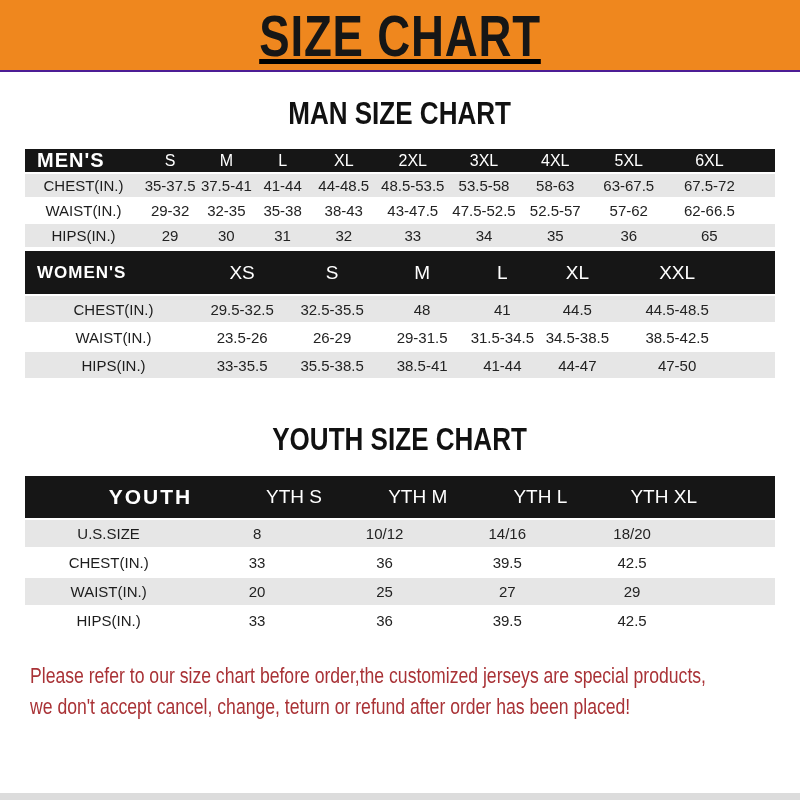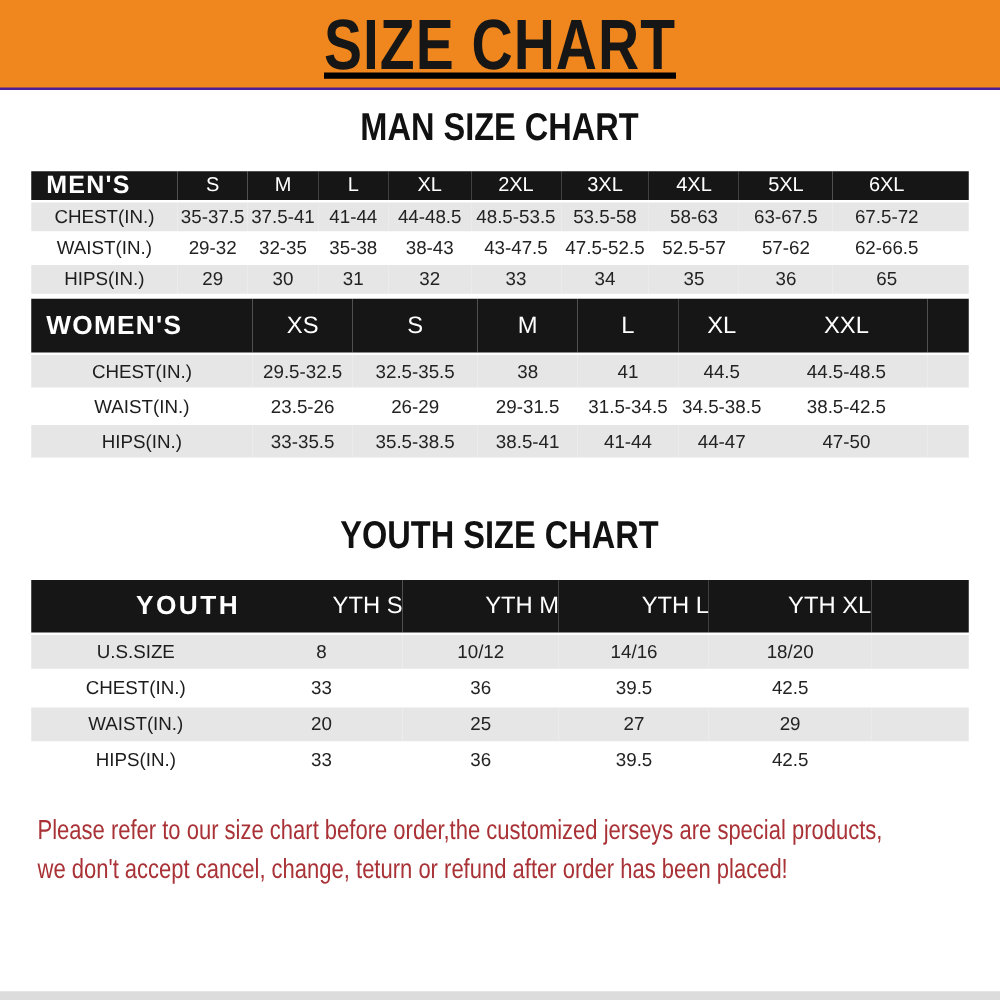--- a/index.html
+++ b/index.html
@@ -18,21 +18,21 @@
     font-size:57px;font-weight:bold;color:var(--bar,#161616);
     transform:scaleX(0.8);letter-spacing:1px;white-space:nowrap;line-height:1;
     padding-top:2px;
   }
   
   .section-title{
     text-align:center;font-size:31px;font-weight:bold;color:#111;
     line-height:36px;white-space:nowrap;
   }
   .section-title > span{display:inline-block;transform:scaleX(0.84);}
-  .s-men   .section-title{margin:12px 0 15px;}
+  .s-men   .section-title{margin:24px 0 15px;}
   .s-women .section-title{margin:21px 0 20px;}
   .s-youth .section-title{margin:42px 0 16px;}
   
   table{
     width:750px;margin:0 25px;border-collapse:separate;border-spacing:0 2px;
     table-layout:fixed;
   }
   th{
     background:var(--bar,#161616);color:#fff;font-weight:normal;
     text-align:center;padding:0;overflow:hidden;
@@ -54,21 +54,21 @@
   .t-men th:nth-child(1){width:14%;}
   .t-men th:nth-child(2),.t-men th:nth-child(3),.t-men th:nth-child(4){width:7.5%;}
   .t-men th:nth-child(5){width:8.8%;}
   .t-men th:nth-child(6){width:9.6%;}
   .t-men th:nth-child(7){width:9.4%;}
   .t-men th:nth-child(8){width:9.6%;}
   .t-men th:nth-child(9){width:10%;}
   .t-men th:nth-child(10){width:11.5%;}
   
   .t-women th{height:43px;font-size:19px;}
-  .t-women th.hdr-label{font-size:21px;}
+  .t-women th.hdr-label{font-size:17px;}
   .t-women td{height:26px;}
   .t-women th:nth-child(1){width:22%;}
   .t-women th:nth-child(2){width:10.7%;}
   .t-women th:nth-child(3){width:13.3%;}
   .t-women th:nth-child(4){width:10.7%;}
   .t-women th:nth-child(5){width:10.7%;}
   .t-women th:nth-child(6){width:9.3%;}
   .t-women th:nth-child(7){width:17.3%;}
   
   .t-youth th{height:42px;font-size:19px;text-align:right;}
@@ -173,21 +173,21 @@
             <th class="hdr-col">XL</th>
             <th class="hdr-col">XXL</th>
             <th class="hdr-col spacer"></th>
           </tr>
       </thead>
       <tbody>
           <tr>
             <td class="row-label">CHEST(IN.)</td>
             <td>29.5-32.5</td>
             <td>32.5-35.5</td>
-            <td>38</td>
+            <td>48</td>
             <td>41</td>
             <td>44.5</td>
             <td>44.5-48.5</td>
             <td class="spacer"></td>
           </tr>
           <tr>
             <td class="row-label">WAIST(IN.)</td>
             <td>23.5-26</td>
             <td>26-29</td>
             <td>29-31.5</td>

